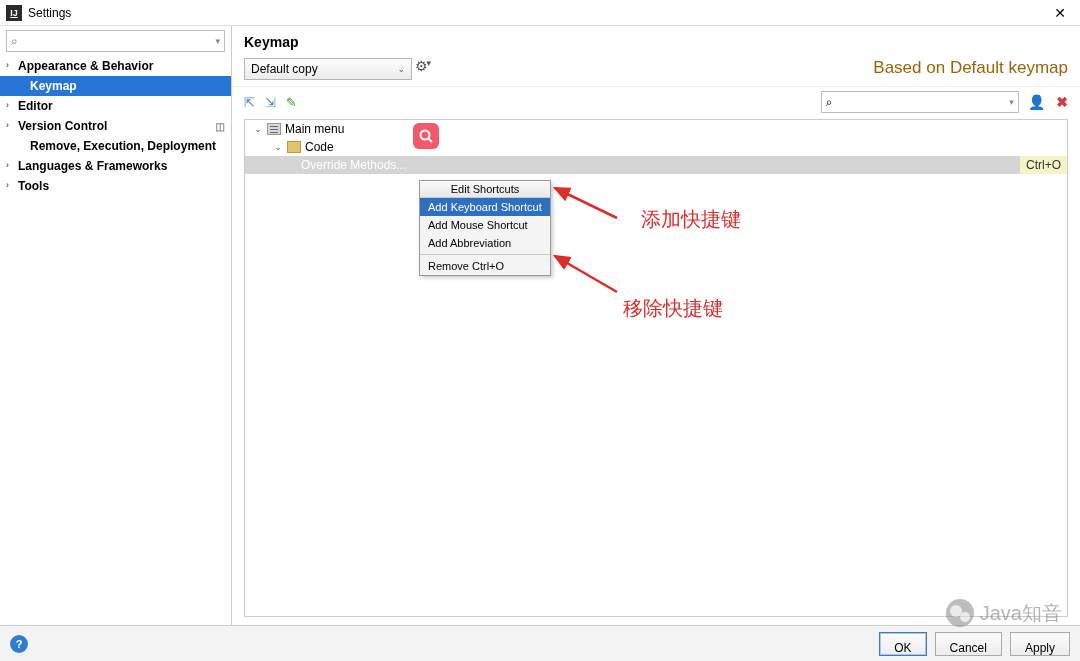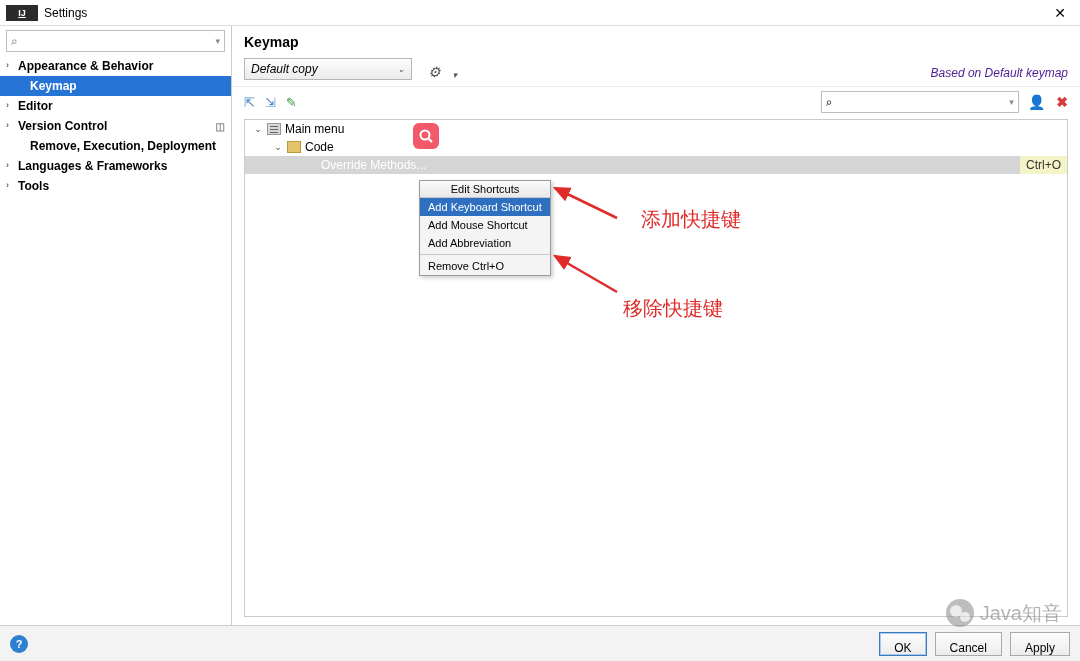--- a/index.html
+++ b/index.html
@@ -15,21 +15,21 @@
   }
   
   .titlebar {
     display: flex; align-items: center;
     height: 26px;
     padding: 0 6px;
     border-bottom: 1px solid #ddd;
     background: #fff;
   }
   .titlebar .appicon {
-    width: 32px; height: 16px; margin-right: 6px;
+    width: 16px; height: 16px; margin-right: 6px;
     background: #2b2b2b;
     display:flex;align-items:center;justify-content:center;
     color:#fff;font-size:9px;font-weight:bold;text-decoration:underline;
   }
   .titlebar .spacer { flex: 1; }
   .titlebar .close { font-size: 14px; padding: 0 8px; }
   
   .body {
     display: flex;
     height: calc(100% - 26px - 36px);
@@ -74,37 +74,36 @@
     flex-direction:column;
     background:#fff;
     position:relative;
   }
   .main-header {
     display:flex; align-items:center;
     padding: 8px 12px;
     font-size:14px; font-weight:bold;
   }
   .row1 {
-    display:flex; align-items:flex-end;
+    display:flex; align-items:flex-start;
     padding: 0 12px 6px 12px;
-    gap:16px;
-    font-style:italic;
+    gap:3px;
   }
   .combo {
     border:1px solid #b5b5b5;
     background: linear-gradient(#fdfdfd,#ececec);
     height:22px;
     display:flex;align-items:center;
     padding: 0 6px;
     gap:6px;
     min-width: 168px;
   }
   .combo .arrow { margin-left:auto; font-size:9px; color:#555; }
   .gear { color:#555; font-size:14px; }
-  .based { margin-left:auto; color:#4c1d95; font-size:12px; }
+  .based { margin-left:auto; color:#a16207; font-size:17px; }
   .row2 {
     display:flex; align-items:center;
     padding: 4px 12px;
     gap:10px;
     border-top:1px solid #eee;
   }
   .row2 .toolbtn { color:#4a88c7; font-size:13px; }
   .row2 .pencil { color:#3a9a3a; }
   .row2 .searchbox2 {
     margin-left:auto;
@@ -133,21 +132,21 @@
   }
   .tree-row .tw { font-size:9px; color:#555; width:10px; text-align:center;}
   .folder-icon { width:14px;height:12px;background:#e2c46b;border:1px solid #b89a3a; }
   .menu-icon { width:14px;height:12px;background:#d7d7d7;border:1px solid #999; position:relative;}
   .menu-icon::before{content:"";position:absolute;left:2px;top:2px;right:2px;height:1px;background:#666;box-shadow:0 3px 0 #666,0 6px 0 #666;}
   .tree-sel {
     background:#d5d5d5;
     color:#fff;
     display:flex;align-items:center;
     height:18px;
-    padding-left:76px;
+    padding-left:56px;
     font-size:12px;
     position:relative;
   }
   .tree-sel .shortcut {
     margin-left:auto;
     background:#f5f3c8;
     color:#333;
     padding:0 6px;
     font-size:12px;
     height:100%;

